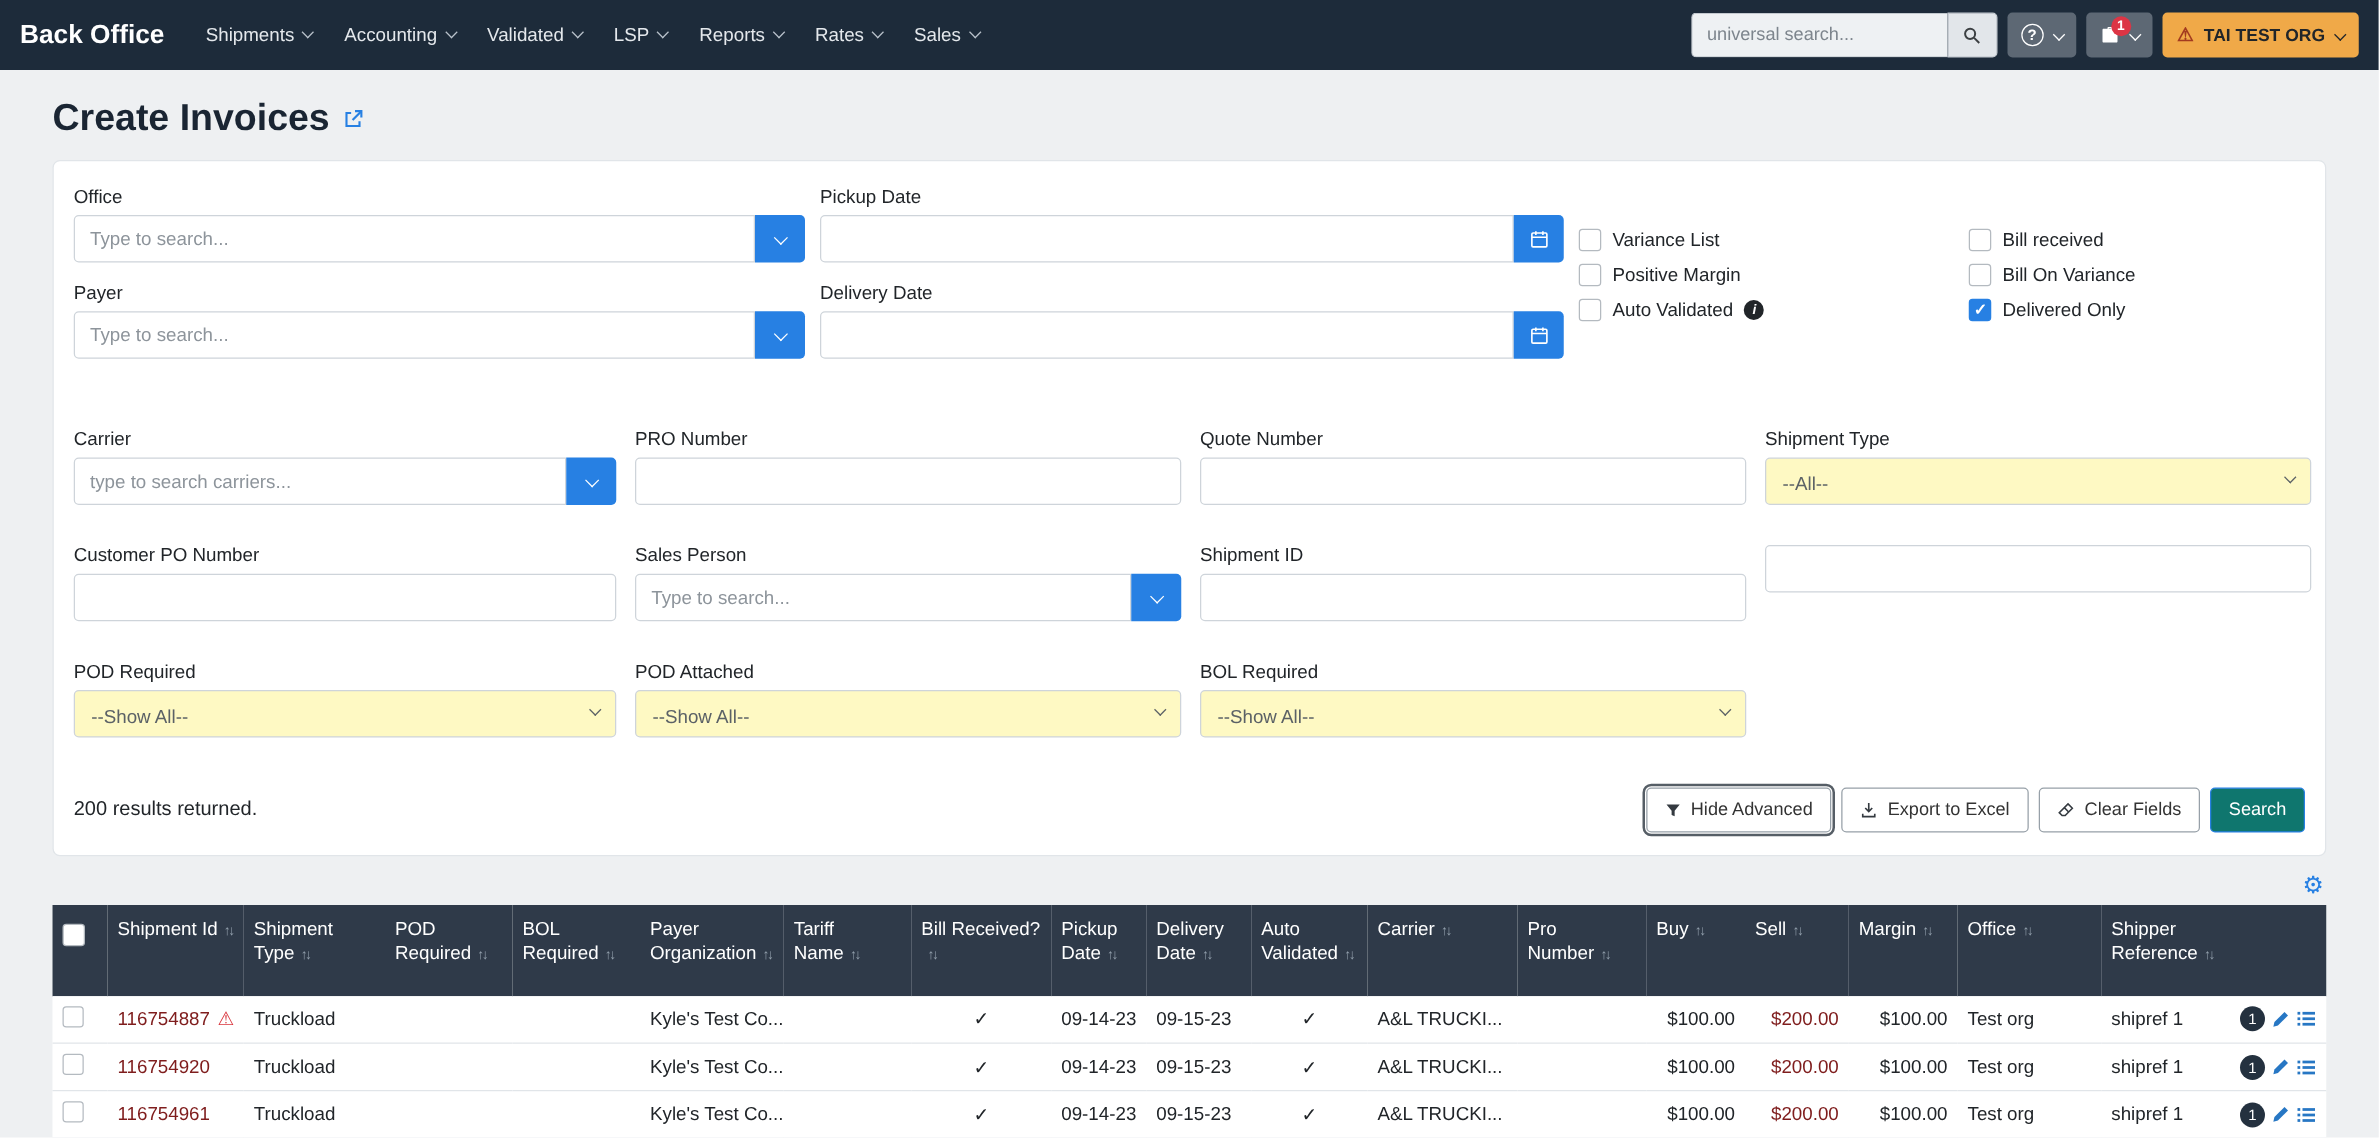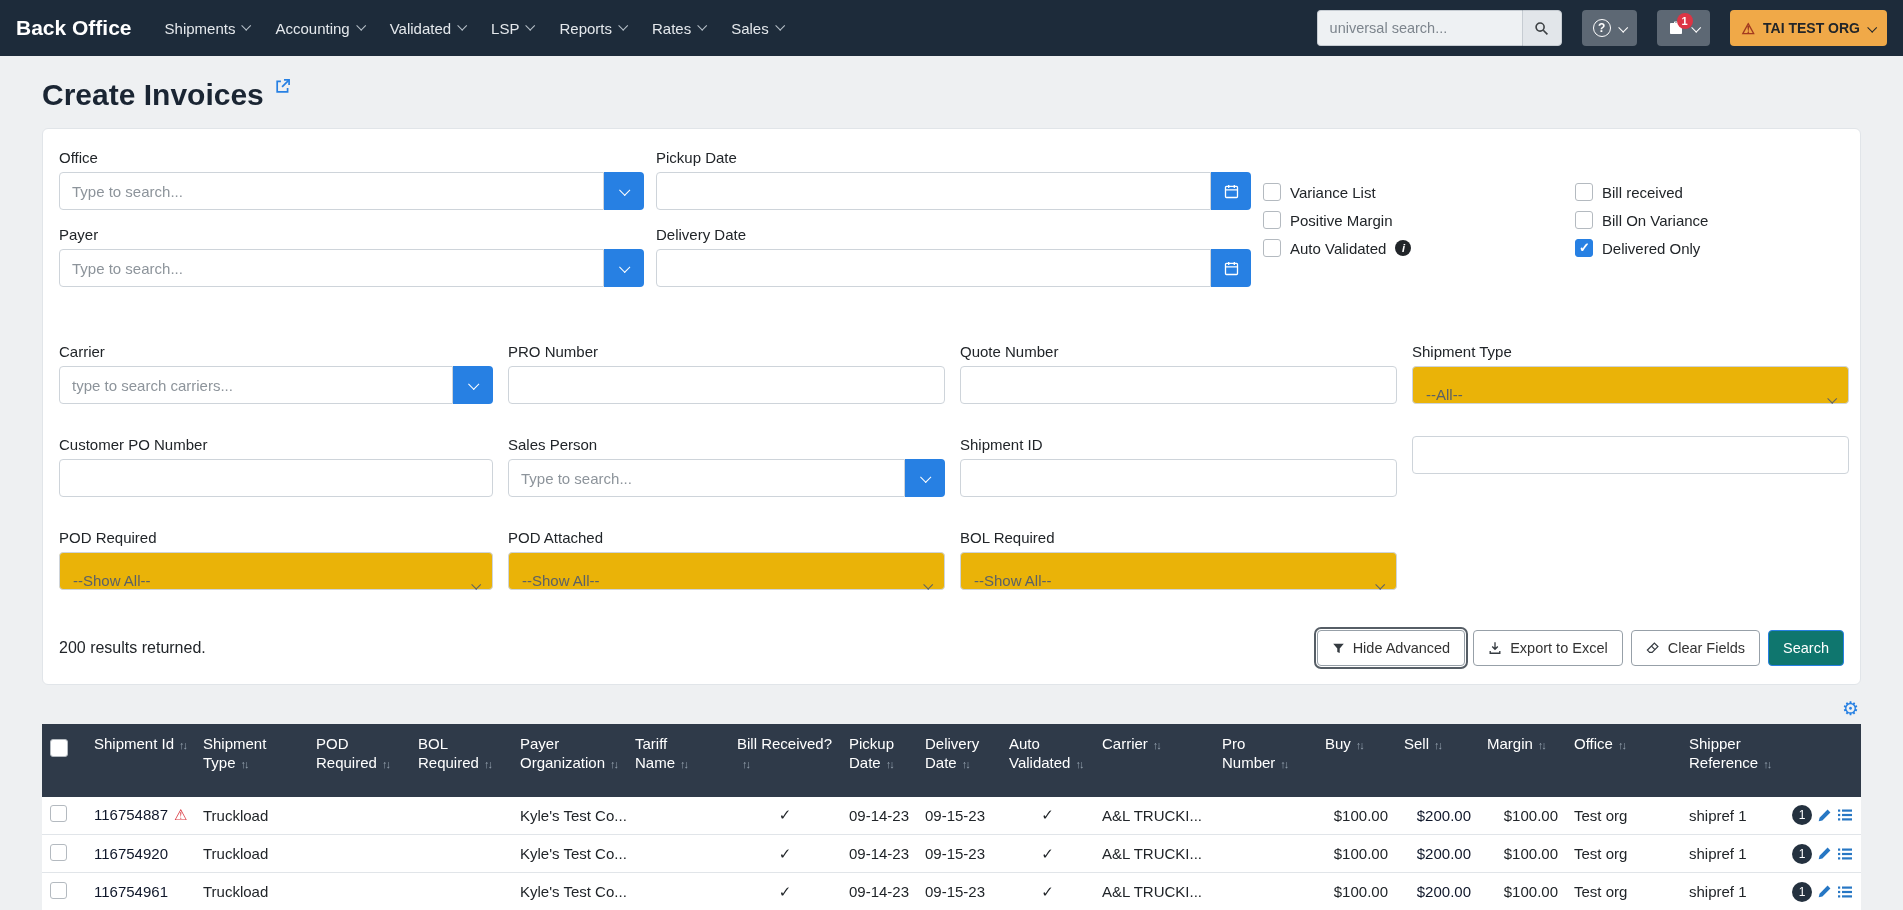--- a/index.html
+++ b/index.html
@@ -5,53 +5,53 @@
   *{box-sizing:border-box;margin:0;padding:0}
   html,body{width:1903px;height:910px;overflow:hidden}
   body{background:#eef0f2;font-family:"Liberation Sans",sans-serif;font-size:15px;color:#212529}
   
   .topnav{height:56px;background:#1d2b3a;display:flex;align-items:center;padding:0 16px}
   .brand{color:#fff;font-weight:bold;font-size:21px;margin-right:20px;cursor:pointer;white-space:nowrap}
   .nav-items{display:flex;align-items:center;height:100%}
   .nav-item{color:#e4e8ec;font-size:15px;padding:0 13px;height:100%;display:flex;align-items:center;gap:7px;cursor:pointer;white-space:nowrap}
   .chev{width:7px;height:7px;border-right:1.7px solid currentColor;border-bottom:1.7px solid currentColor;transform:rotate(45deg) translateY(-1px);display:inline-block;flex:none}
   .nav-item .chev{color:#b9c2cb;margin-top:-3px}
-  .nav-right{margin-left:auto;display:flex;gap:20px}
+  .nav-right{margin-left:auto;display:flex;gap:8px}
   .search-group{display:flex}
   .search-input{height:36px;width:205px;border:1px solid #c6ccd2;border-right:none;border-radius:4px 0 0 4px;background:#eef1f3;padding:0 12px;font-size:14.5px;font-family:inherit;color:#333;outline:none}
   .search-input::placeholder{color:#7d858d}
   .search-btn{height:36px;width:40px;background:#e2e6ea;border:1px solid #c6ccd2;border-radius:0 4px 4px 0;display:flex;align-items:center;justify-content:center;cursor:pointer}
   .icon-btn{height:36px;background:#5d6874;border:none;border-radius:4px;color:#fff;display:flex;align-items:center;gap:8px;padding:0 11px;cursor:pointer;position:relative}
   .q-circle{width:18px;height:18px;border:1.6px solid #fff;border-radius:50%;display:inline-flex;align-items:center;justify-content:center;font-size:12px;font-weight:bold;color:#fff}
   .bag-wrap{position:relative;display:inline-flex}
   .red-badge{position:absolute;top:-7px;right:-9px;background:#dc3545;color:#fff;font-size:11px;font-weight:bold;min-width:16px;height:16px;border-radius:8px;display:flex;align-items:center;justify-content:center;padding:0 4px}
   .org-btn{height:36px;background:#f0a948;border:none;border-radius:4px;color:#212529;font-weight:bold;font-size:14px;display:flex;align-items:center;gap:8px;padding:0 12px;cursor:pointer;font-family:inherit;white-space:nowrap}
   .org-warn{color:#a33a1f;font-size:15px;line-height:1}
   
   .main{padding:14px 42px 0}
-  .page-title{font-size:30px;font-weight:bold;color:#1a2533;display:flex;align-items:flex-start;gap:10px;margin:8px 0 16px}
+  .page-title{font-size:30px;font-weight:bold;color:#1a2533;display:flex;align-items:center;gap:10px;margin:8px 0 16px}
   .card{background:#fff;border:1px solid #e1e5e9;border-radius:6px;padding:20px 16px 18px}
   label.flabel{display:block;margin-bottom:6px;font-size:15px;color:#212529}
   .txt{height:38px;width:100%;border:1px solid #ced4da;border-radius:4px;padding:16px 12px;font-size:15px;font-family:inherit;color:#333;background:#fff;outline:none}
   .txt::placeholder{color:#8d949b}
   .input-group{display:flex}
   .input-group .txt{flex:1;min-width:0;border-radius:4px 0 0 4px}
   .ig-btn{width:40px;height:38px;background:#2780e3;border:none;border-radius:0 4px 4px 0;display:flex;align-items:center;justify-content:center;cursor:pointer;flex:none}
   .ig-btn .chev{color:#fff;width:8px;height:8px}
   .filter-top{display:flex;gap:12px;margin-bottom:40px}
   .ft-a{width:585px}.ft-b{width:595px}.ft-c{width:300px;padding-top:34px}.ft-d{flex:1;padding-top:34px}
   .fg{margin-bottom:16px}
   .cb-row{display:flex;align-items:center;gap:9px;margin-bottom:10px;font-size:15px;cursor:pointer}
   .cb{width:18px;height:18px;border:1px solid #b4bac0;border-radius:3px;background:#fff;display:inline-block;position:relative;flex:none}
   .cb.checked{background:#2780e3;border-color:#2780e3}
   .cb.checked::after{content:"✓";color:#fff;position:absolute;left:3px;top:0;font-size:13px;font-weight:bold}
   .info-dot{width:16px;height:16px;border-radius:50%;background:#212529;color:#fff;font-size:11px;font-weight:bold;display:inline-flex;align-items:center;justify-content:center;font-style:italic}
   .grid4{display:grid;grid-template-columns:434px 437px 437px 437px;column-gap:15px;margin-bottom:16px}
   .grid3{display:grid;grid-template-columns:434px 437px 437px;column-gap:15px;margin-bottom:24px}
-  .select{height:38px;border:1px solid #ced4da;border-radius:4px;background:#eab308;display:flex;align-items:flex-end;justify-content:space-between;padding:0 13px;cursor:pointer}
+  .select{height:38px;border:1px solid #ced4da;border-radius:4px;background:#fef9c3;display:flex;align-items:flex-start;justify-content:space-between;padding:12px 13px;cursor:pointer}
   .select .sel-val{color:#5b6166;font-size:15px}
   .select .chev{color:#5b6166}
   .filter-footer{display:flex;align-items:center}
   .results{font-size:16px;color:#212529}
   .footer-btns{margin-left:auto;display:flex;align-items:center;gap:8px}
   .btn{height:36px;padding:0 14px;border-radius:4px;font-size:14.5px;font-family:inherit;display:inline-flex;align-items:center;gap:8px;cursor:pointer;background:#fff;border:1px solid #97a0a8;color:#333}
   .btn.focused{outline:2px solid #565e66;outline-offset:1px}
   .btn.primary{background:#0f766e;border-color:#2780e3;color:#fff}
   
   .table-tools{display:flex;justify-content:flex-end;margin:14px 2px 6px}
@@ -60,21 +60,21 @@
   table.grid thead th{background:#2f3a49;color:#fff;font-size:15px;font-weight:normal;text-align:left;vertical-align:top;padding:11px 8px 24px;line-height:1.25;height:70px}
   .sort{color:#93a0ad;font-size:11px;letter-spacing:-2px;margin-left:5px;white-space:nowrap;cursor:pointer}
   table.grid td{padding:4px 8px;border-bottom:1px solid #e1e5e9;height:38px;font-size:15px;color:#212529;white-space:nowrap;overflow:hidden;background:#fff}
   .col-sel{width:44px;padding-left:14px}
   .c-id{width:109px}.c-type{width:113px}.c-pod{width:102px}.c-bol{width:102px}.c-payer{width:115px}
   .c-tariff{width:102px}.c-bill{width:112px}.c-pick{width:76px}.c-del{width:84px}.c-auto{width:93px}
   .c-carrier{width:120px}.c-pro{width:103px}.c-buy{width:79px}.c-sell{width:83px}.c-margin{width:87px}
   .c-office{width:115px}.c-ref{width:103px}
   td.ck{text-align:center}
   td.num{text-align:right;padding-right:12px}
-  a.link,span.link{color:#0f172a;text-decoration:none;cursor:pointer}
+  a.link,span.link{color:#7f1d1d;text-decoration:none;cursor:pointer}
   .warn-red{color:#d9363e;font-size:15px;margin-left:6px}
   .cb.small{width:17px;height:17px}
   .cb.hdr{margin-top:4px}
   .actions{display:flex;align-items:center;gap:5px}
   .badge-dark{width:20px;height:20px;border-radius:50%;background:#24313f;color:#fff;font-size:12px;display:inline-flex;align-items:center;justify-content:center;cursor:pointer}
   .actions svg{cursor:pointer}
 </style>
 </head>
 <body>
 

